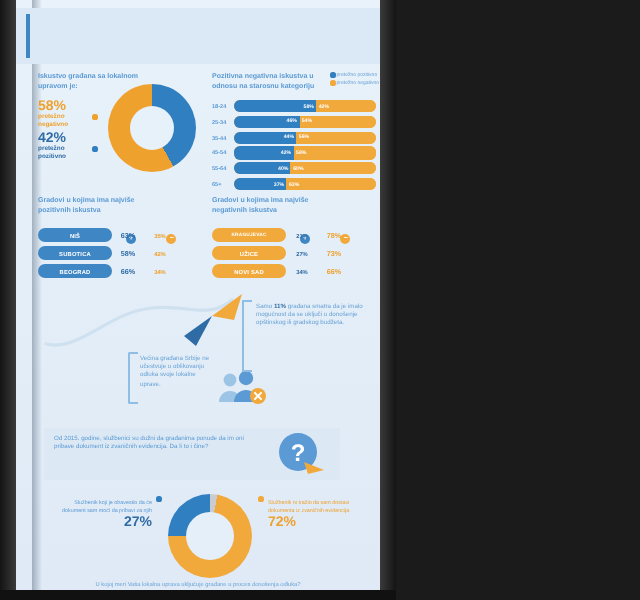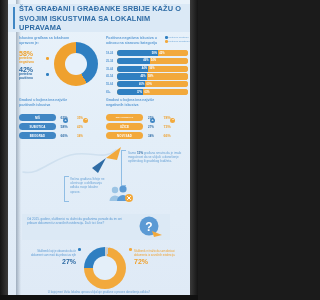--- a/index.html
+++ b/index.html
@@ -80,21 +80,20 @@
 <div class="frame">
   <div class="edge-l"></div>
   <div class="edge-r"></div>
 
   <div class="page">
     <div class="spine"></div>
 
     <div class="header">
       <div class="accent"></div>
     </div>
-    <div class="title">ŠTA GRAĐANI I GRAĐANKE SRBIJE KAŽU O SVOJIM ISKUSTVIMA SA LOKALNIM UPRAVAMA</div>
 
     <div class="panel" style="left:11px;top:36px;width:82px;">
       <div class="sec-title" style="width:62px;">Iskustvo građana sa lokalnom upravom je:</div>
     </div>
 
     <div class="donut1" style="background:conic-gradient(#2f7fc1 0deg 151deg,#efa12e 151deg 360deg);"></div>
 
     <div class="panel" style="left:11px;top:50px;">
       <div class="pct-big orange">58%</div>
       <div class="pct-sub orange" style="width:26px;">pretežno negativno</div>

